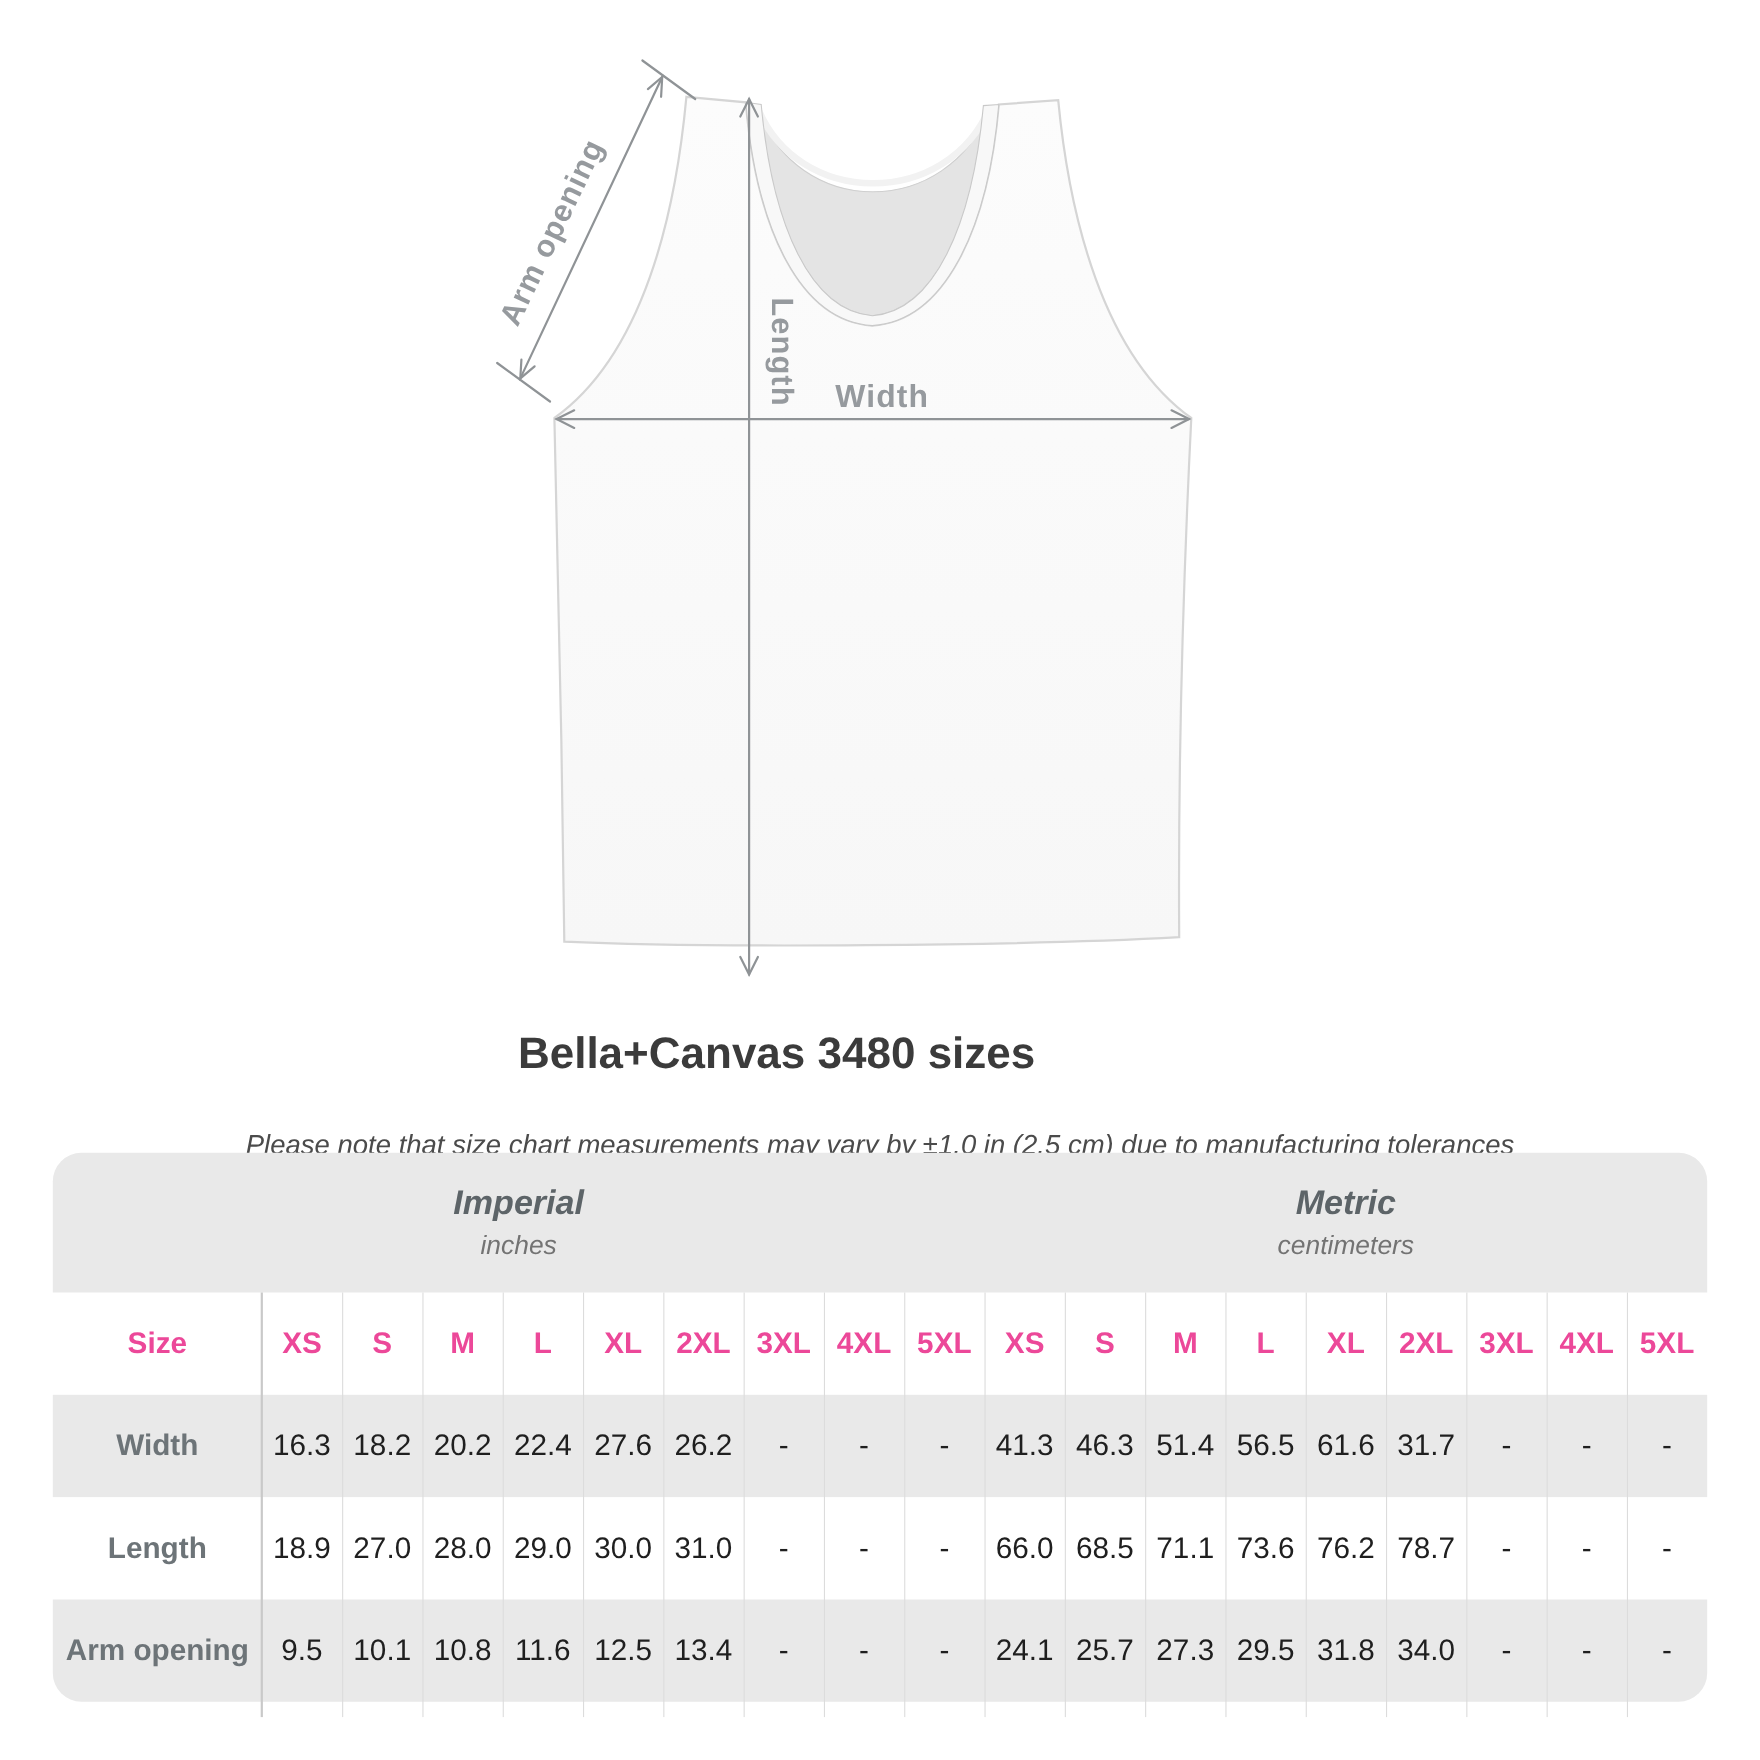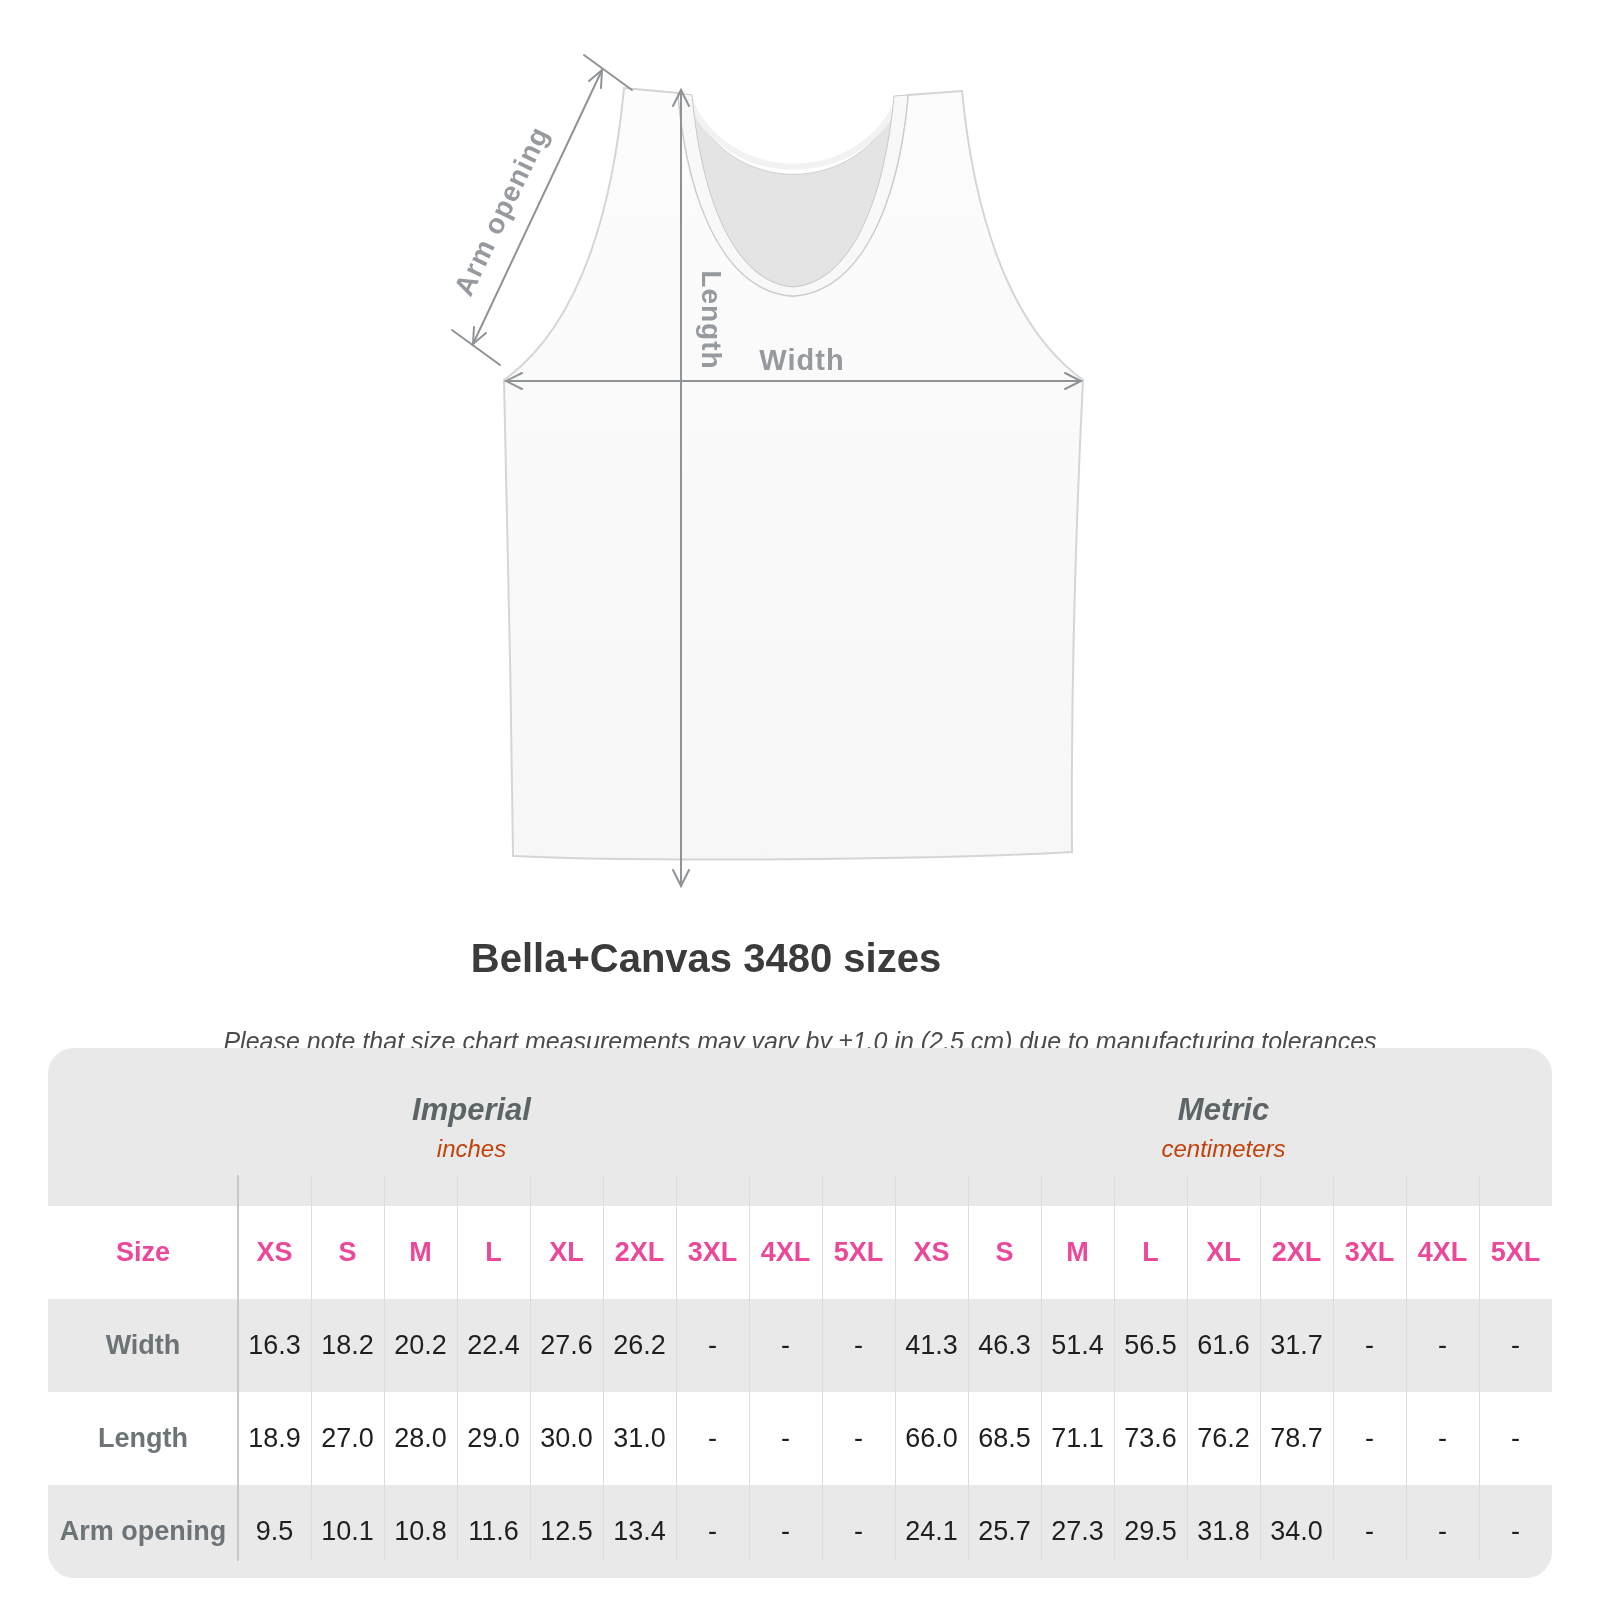--- a/index.html
+++ b/index.html
@@ -14,28 +14,28 @@
     position:absolute;top:936px;left:0;width:1412px;text-align:center;
     font-size:40px;font-weight:bold;color:#3b3b3b;letter-spacing:0;
   }
   .page-note{
     position:absolute;top:992px;left:0;width:1600px;text-align:center;
     font-size:25px;font-style:italic;color:#4b4b4b;margin-top:35px;
   }
   
   .size-table{position:absolute;left:48px;top:1048px;width:1504px;}
   .unit-band{
-    height:158px;background:#e9e9e9;border-radius:26px 26px 0 0;
+    height:127px;background:#e9e9e9;border-radius:26px 26px 0 0;
     display:grid;grid-template-columns:190px repeat(18,1fr);
   }
   .unit-group{display:flex;flex-direction:column;align-items:center;justify-content:center;gap:7px;}
   .unit-group.imperial{grid-column:1 / 11;}
   .unit-group.metric{grid-column:11 / 20;}
   .unit-label{font-size:31px;font-weight:bold;font-style:italic;color:#5d6468;}
-  .unit-sub{font-size:24px;font-style:italic;color:#c2410c;}
+  .unit-sub{font-size:24px;font-style:italic;color:#737373;}
   .trow{display:grid;grid-template-columns:190px repeat(18,1fr);height:93px;}
   .trow > div{display:flex;align-items:center;justify-content:center;font-size:27px;color:#1f1f1f;}
   .trow .rlabel{font-weight:bold;color:#6d7478;}
   .trow.head > div{font-weight:bold;color:#ec4899;}
   .trow.gray{background:#e9e9e9;}
   .trow.last{border-radius:0 0 26px 26px;}
   .seps{position:absolute;left:0;top:127px;width:100%;height:386px;pointer-events:none;}
   .seps .sep{position:absolute;top:0;bottom:0;width:1px;background:#dcdcdc;}
   .seps .sep.major{width:2px;background:#c9c9c9;}
 </style>

